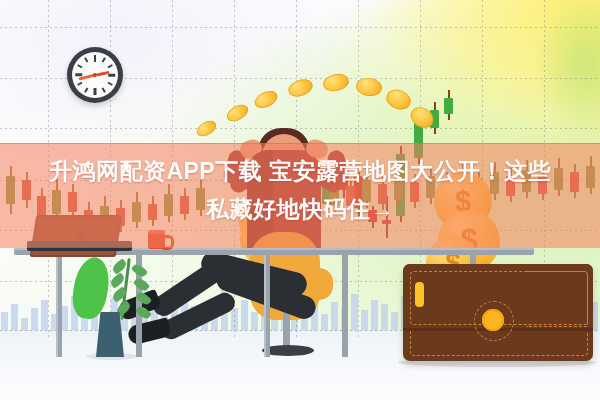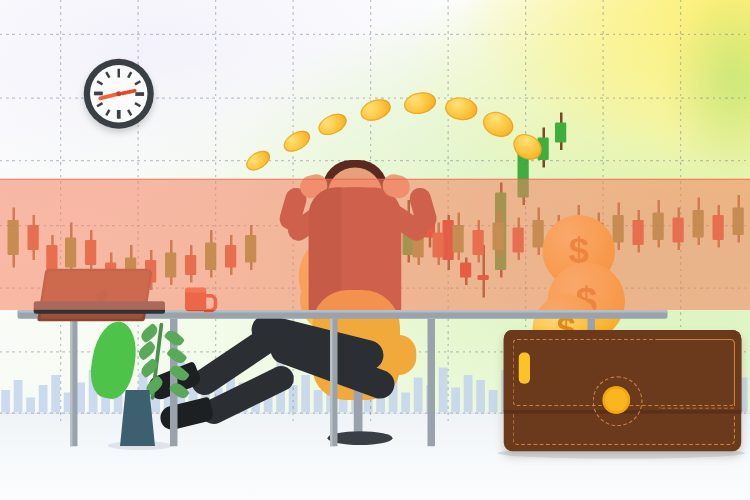--- a/index.html
+++ b/index.html
@@ -531,15 +531,17 @@
     <div id="walletRightStitch" class="abs"></div>
     <div id="walletFlapEdge" class="abs"></div>
     <div id="walletTab" class="abs"></div>
     <div id="claspStitch" class="abs"></div>
     <div id="walletClasp" class="abs"></div>
   </div>
 
   <div id="band" class="abs"></div>
   <div id="bandtopline" class="abs"></div>
   <div id="headline" class="abs">
+    <span>升鸿网配资APP下载 宝安露营地图大公开！这些</span>
+    <span class="l2">私藏好地快码住→</span>
   </div>
 
 </div>
 
 </body></html>

